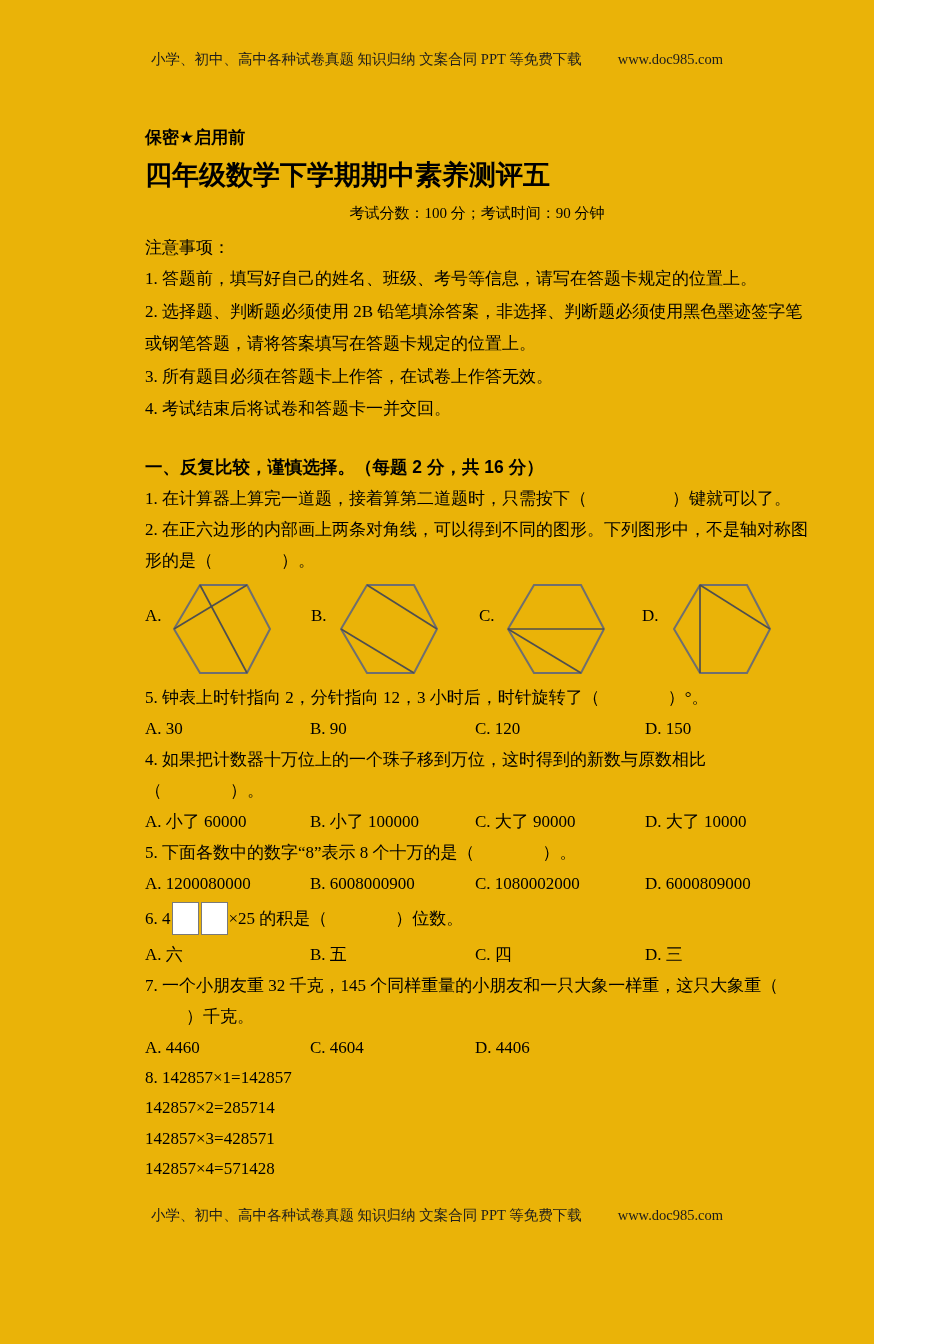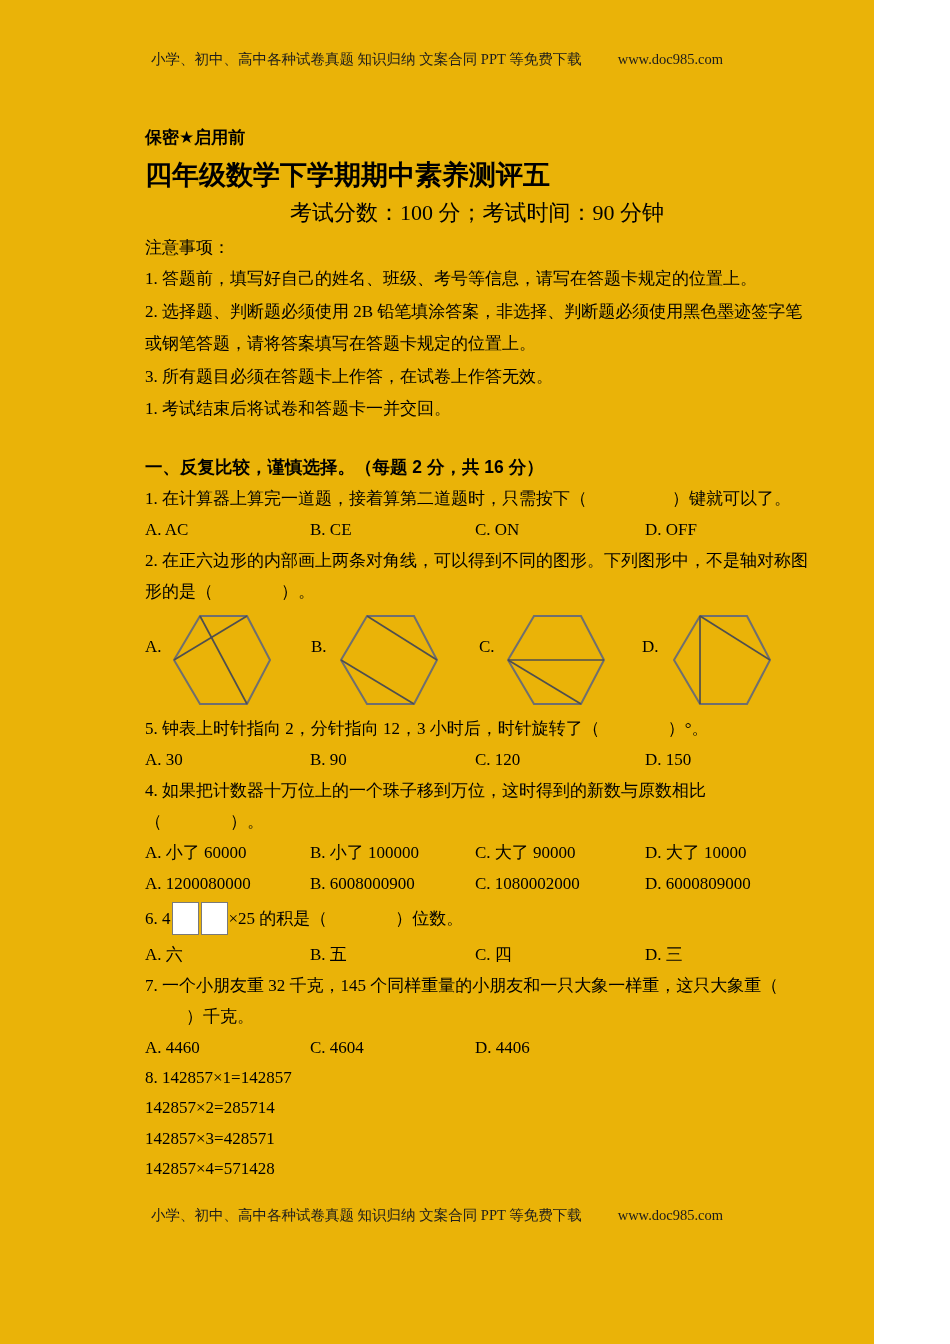--- a/index.html
+++ b/index.html
@@ -20,21 +20,21 @@
   .pagehead{top:50px;}
   .pagefoot{top:1206px;}
   .pagehead .site,.pagefoot .site{margin-left:36px;}
   .content{
     position:absolute;left:145px;top:124px;width:664px;
     font-size:17px;line-height:31px;
   }
   .bsans{font-family:"Liberation Sans","DejaVu Sans",sans-serif;font-weight:bold;}
   .secrecy{font-size:17px;line-height:27px;}
   .title{text-align:left;font-size:27px;line-height:44px;margin-top:2px;}
-  .meta{text-align:center;font-size:22px;line-height:32px;}
+  .meta{text-align:center;font-size:15px;line-height:32px;}
   .notice-head{margin-top:3px;}
   .nline{line-height:32.5px;}
   .sec-head{font-size:17.5px;line-height:31px;margin-top:26px;}
   .stem{line-height:31px;}
   .opts{display:grid;grid-template-columns:165px 165px 170px 1fr;line-height:31px;}
   .figs{position:relative;height:104px;margin-top:2px;}
   .figs .flab{position:absolute;top:22px;line-height:31px;}
   .figs svg{position:absolute;top:4px;}
   .flab-a{left:0;}   .fig-a{left:27px;}
   .flab-b{left:166px;} .fig-b{left:194px;}
@@ -65,31 +65,25 @@
 
     <div class="title bsans">四年级数学下学期期中素养测评五</div>
 
     <div class="meta">考试分数：100 分；考试时间：90 分钟</div>
 
     <div class="notice-head">注意事项：</div>
     <div class="nline">1. 答题前，填写好自己的姓名、班级、考号等信息，请写在答题卡规定的位置上。</div>
     <div class="nline">2. 选择题、判断题必须使用 2B 铅笔填涂答案，非选择、判断题必须使用黑色墨迹签字笔</div>
     <div class="nline">或钢笔答题，请将答案填写在答题卡规定的位置上。</div>
     <div class="nline">3. 所有题目必须在答题卡上作答，在试卷上作答无效。</div>
-    <div class="nline">1. 考试结束后将试卷和答题卡一并交回。</div>
+    <div class="nline">4. 考试结束后将试卷和答题卡一并交回。</div>
 
     <div class="sec-head bsans">一、反复比较，谨慎选择。（每题 2 分，共 16 分）</div>
 
     <div class="stem">1. 在计算器上算完一道题，接着算第二道题时，只需按下（　　　　　）键就可以了。</div>
-    <div class="opts">
-      <span>A. AC</span>
-      <span>B. CE</span>
-      <span>C. ON</span>
-      <span>D. OFF</span>
-    </div>
 
     <div class="stem">2. 在正六边形的内部画上两条对角线，可以得到不同的图形。下列图形中，不是轴对称图</div>
     <div class="stem">形的是（　　　　）。</div>
 
     <div class="figs">
       <span class="flab flab-a">A.</span>
       <svg class="fig-a" width="100" height="94" viewBox="0 0 100 94">
         <polygon class="hexo" points="2,47 28,3 75,3 98,47 75,91 28,91"></polygon>
         <line class="hexd" x1="2" y1="47" x2="75" y2="3"></line>
         <line class="hexd" x1="28" y1="3" x2="75" y2="91"></line>
@@ -126,20 +120,21 @@
     </div>
 
     <div class="stem">4. 如果把计数器十万位上的一个珠子移到万位，这时得到的新数与原数相比（　　　　）。</div>
     <div class="opts">
       <span>A. 小了 60000</span>
       <span>B. 小了 100000</span>
       <span>C. 大了 90000</span>
       <span>D. 大了 10000</span>
     </div>
 
+    <div class="stem">5. 下面各数中的数字“8”表示 8 个十万的是（　　　　）。</div>
     <div class="opts">
       <span>A. 1200080000</span>
       <span>B. 6008000900</span>
       <span>C. 1080002000</span>
       <span>D. 6000809000</span>
     </div>
 
     <div class="q6row">
       <span>6. 4</span>
       <span class="blankbox"></span>

